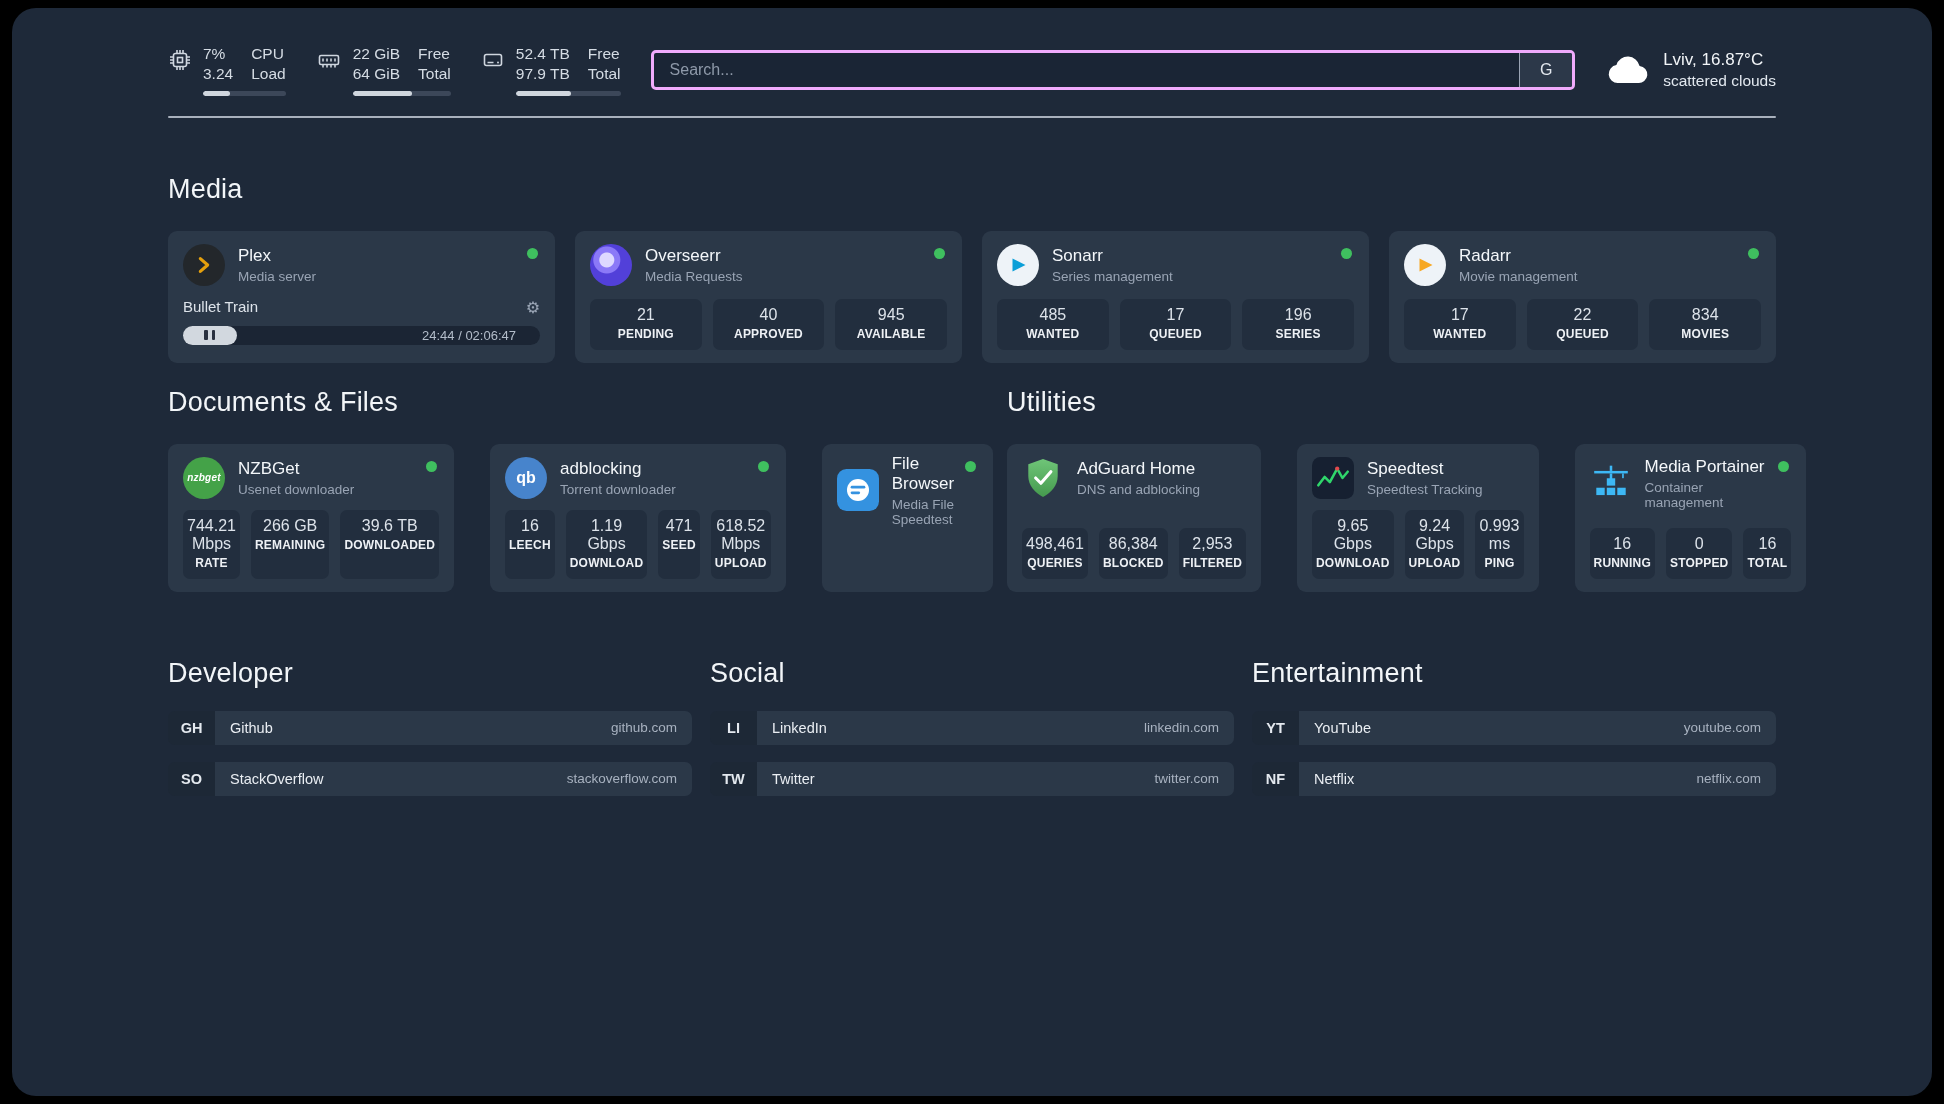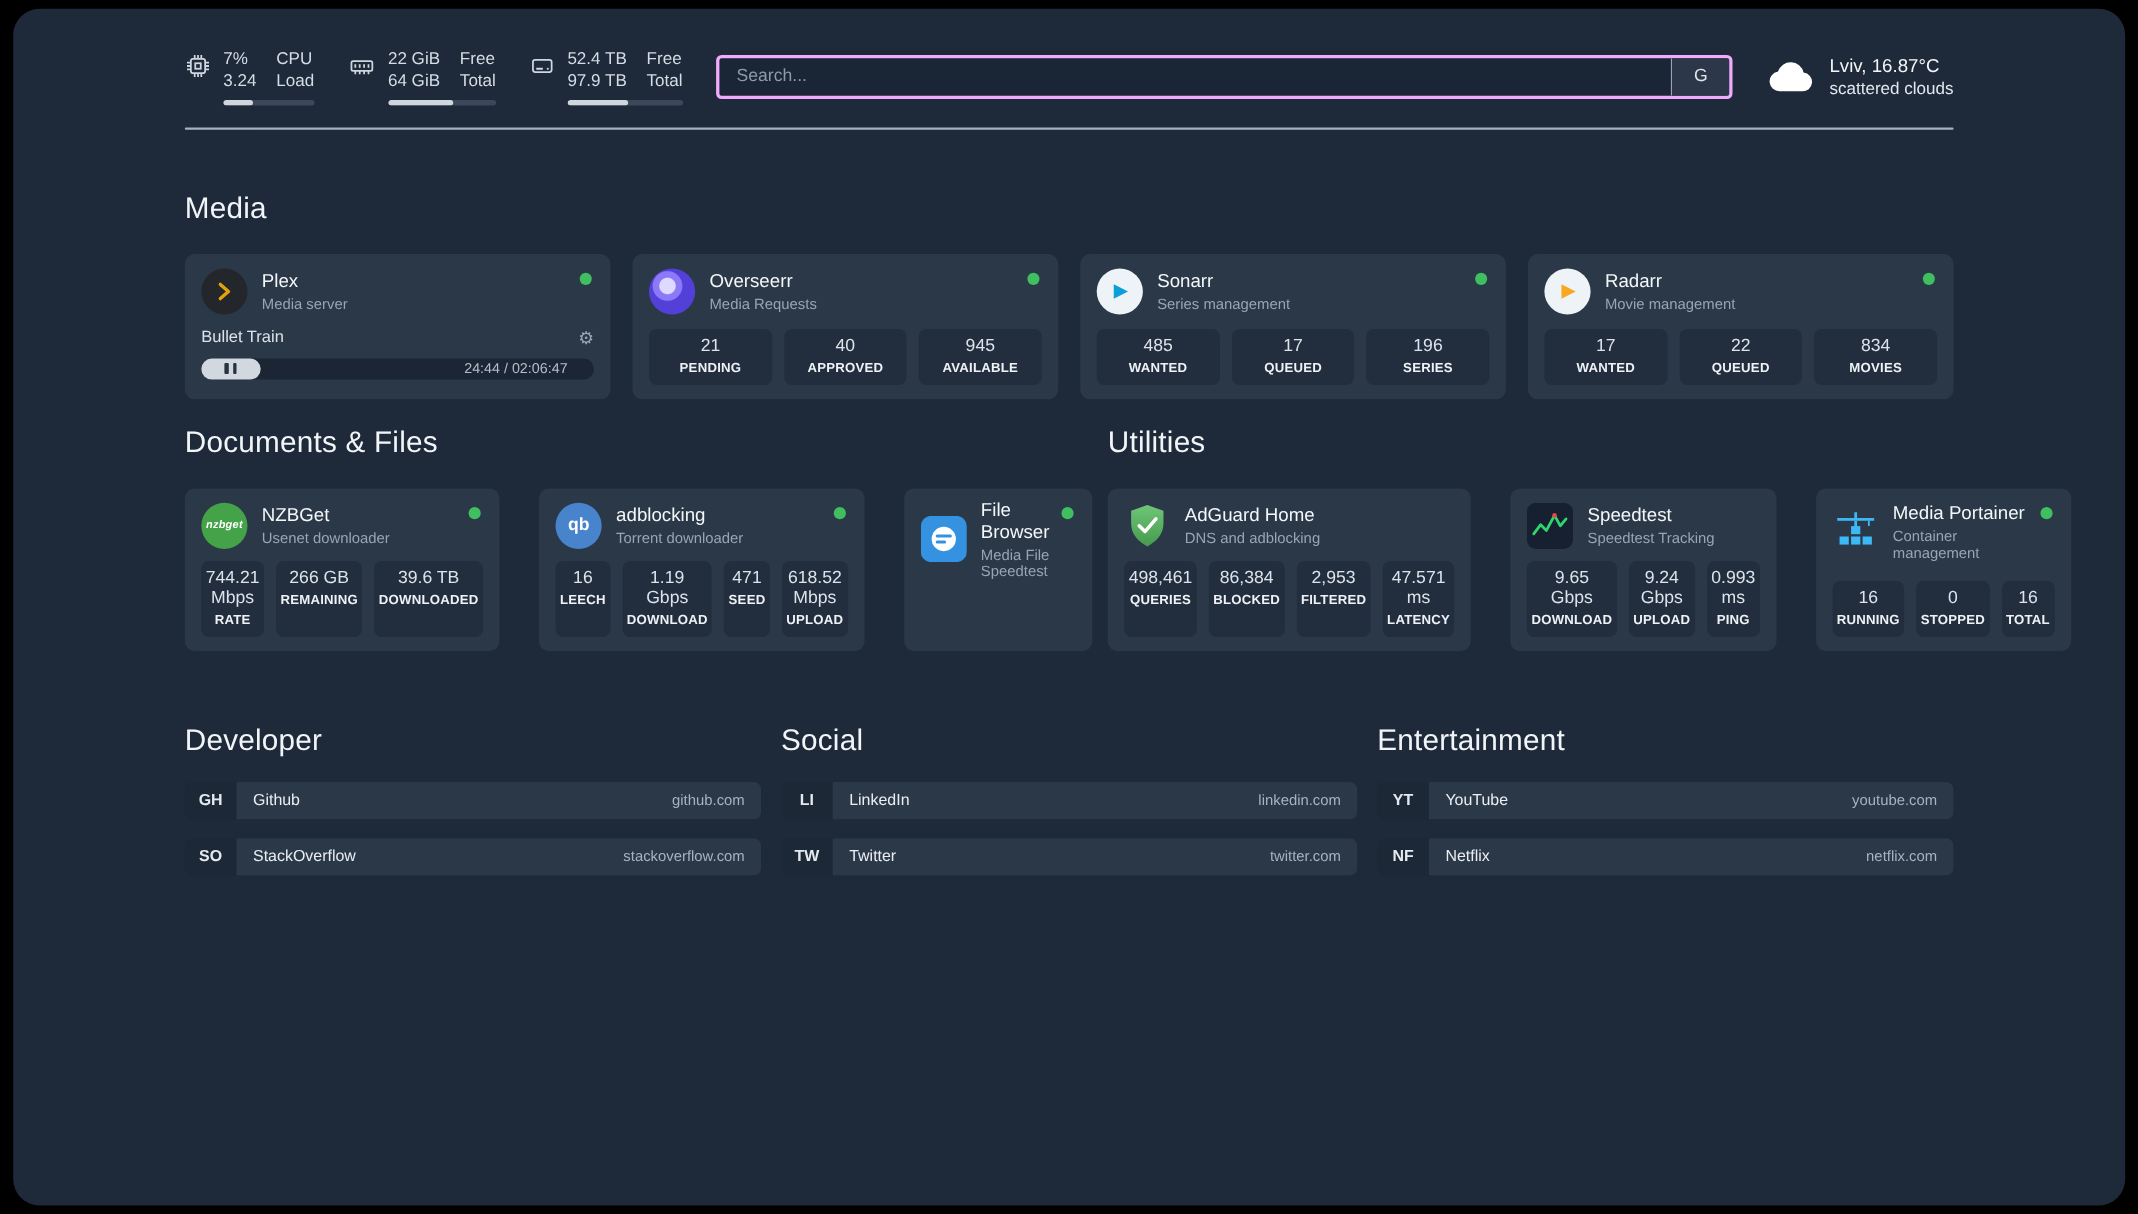--- a/index.html
+++ b/index.html
@@ -408,24 +408,20 @@
               <span class="stat-label">QUERIES</span>
             </div>
             <div class="stat">
               <span class="stat-value">86,384</span>
               <span class="stat-label">BLOCKED</span>
             </div>
             <div class="stat">
               <span class="stat-value">2,953</span>
               <span class="stat-label">FILTERED</span>
             </div>
-            <div class="stat">
-              <span class="stat-value">47.571 ms</span>
-              <span class="stat-label">LATENCY</span>
-            </div>
           </div>
         </div>
 
         <div class="card">
           <div class="card-head">
             <div class="app-icon bare">
               <svg width="42" height="42" viewBox="0 0 40 40">
                   <rect width="40" height="40" rx="8" fill="#162031"></rect>
                   <polyline points="6,27 12,19 17,24 24,11 29,20 34,14" stroke="#2fd66b" stroke-width="2.4" fill="none" stroke-linecap="round" stroke-linejoin="round"></polyline>
                   <circle cx="24" cy="11" r="2" fill="#e4484d"></circle>

